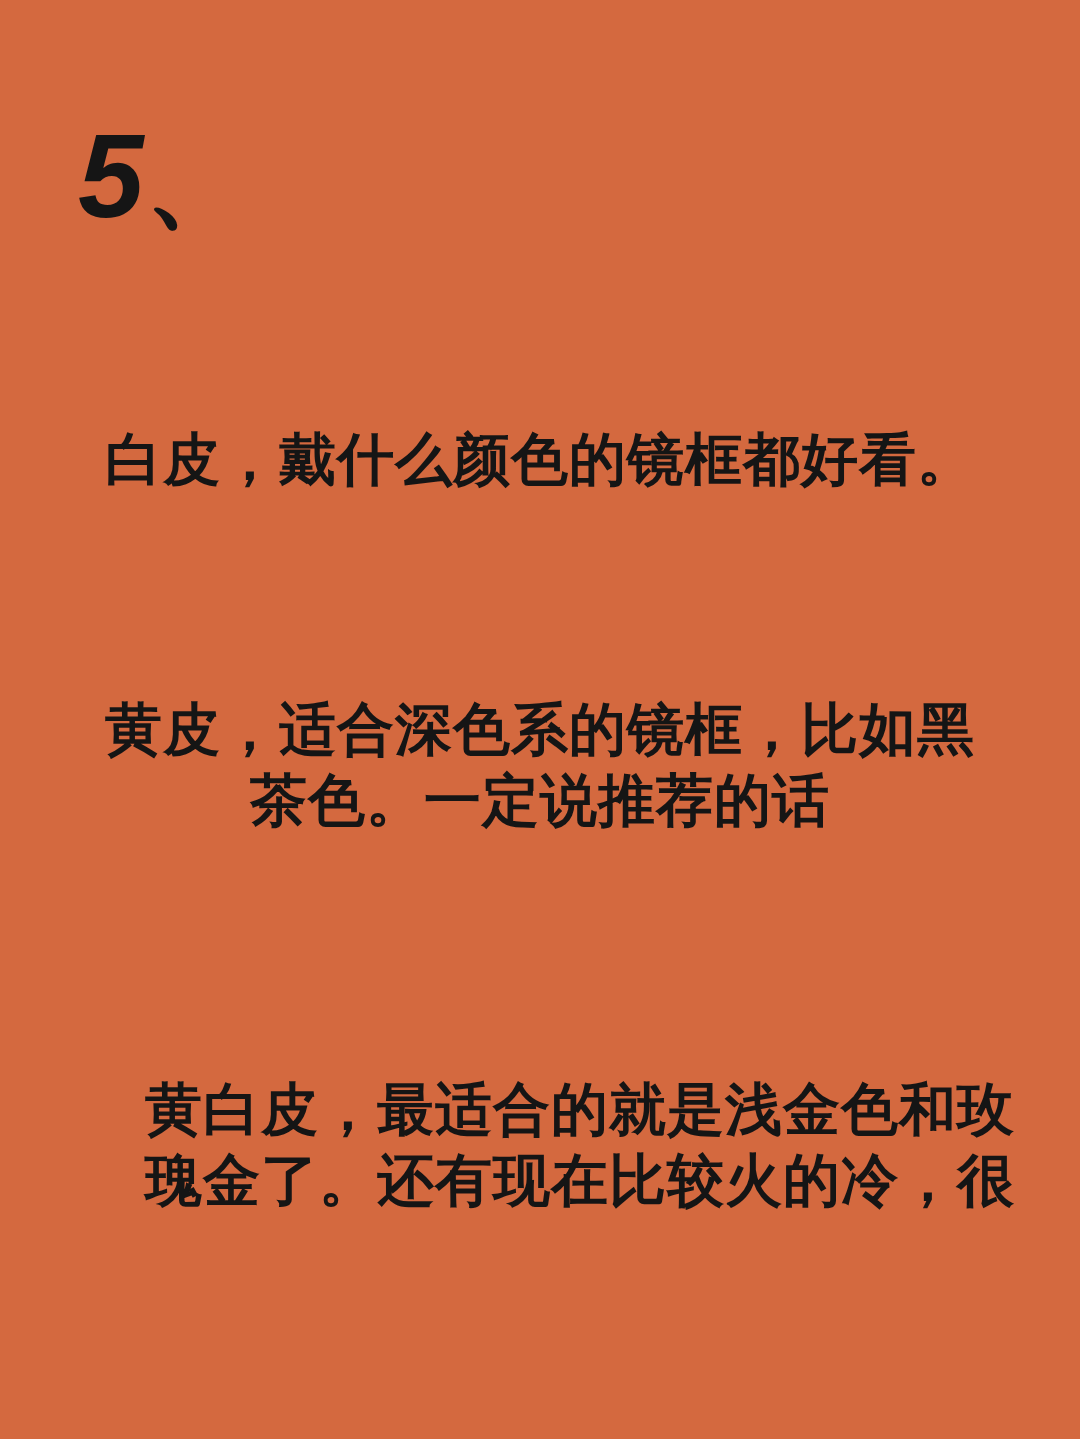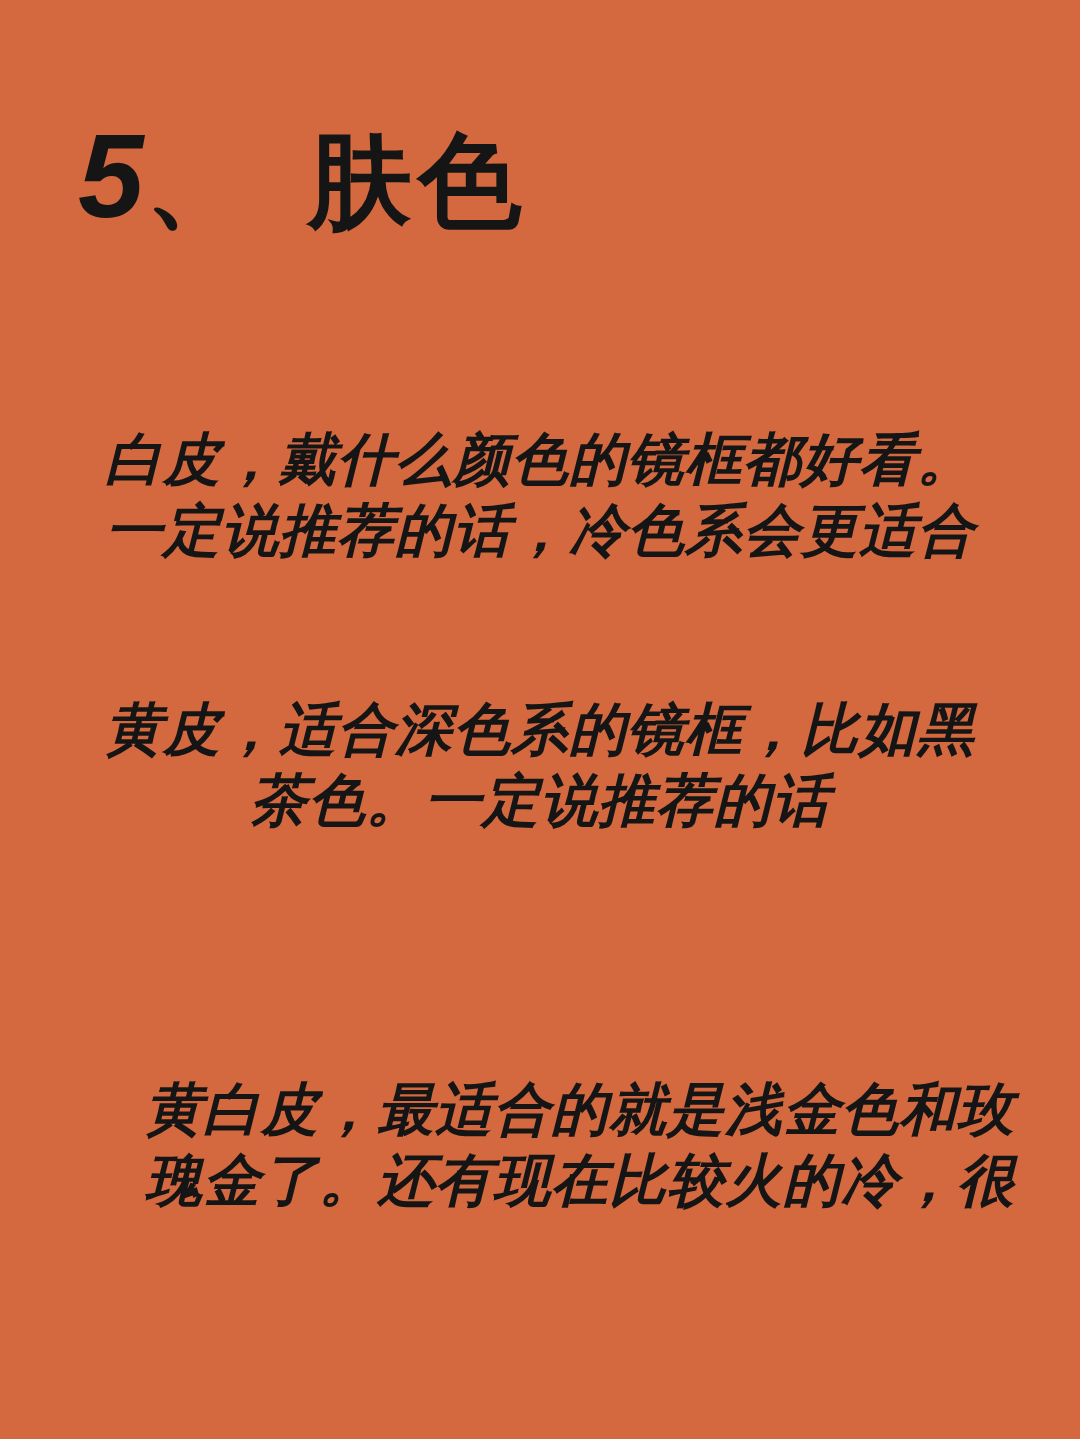--- a/index.html
+++ b/index.html
@@ -49,40 +49,37 @@
     position: absolute;
     left: 0;
     width: 100%;
     text-align: center;
     font-size: 57px;
     line-height: 71px;
     letter-spacing: 1px;
   }
   .para .line {
     white-space: nowrap;
-    font-style: italic;
   }
   .p1 { top: 424px; }
   .p2 { top: 694px; }
   .p3 { top: 1074px; margin-left: 40px; }
 </style>
 </head>
 <body style="background-color: rgb(212, 105, 63);">
 
 <div class="slide" style="color: rgb(21, 21, 21);">
 
   <h1 class="title">
     <span class="t-num">5</span>
     <span class="t-sep">、</span>
-    <span class="t-text">肤色</span>
   </h1>
 
   <div class="para p1">
     <div class="line">白皮，戴什么颜色的镜框都好看。</div>
-    <div class="line">一定说推荐的话，冷色系会更适合</div>
   </div>
 
   <div class="para p2">
     <div class="line">黄皮，适合深色系的镜框，比如黑</div>
     <div class="line">茶色。一定说推荐的话</div>
   </div>
 
   <div class="para p3">
     <div class="line">黄白皮，最适合的就是浅金色和玫</div>
     <div class="line">瑰金了。还有现在比较火的冷，很</div>

